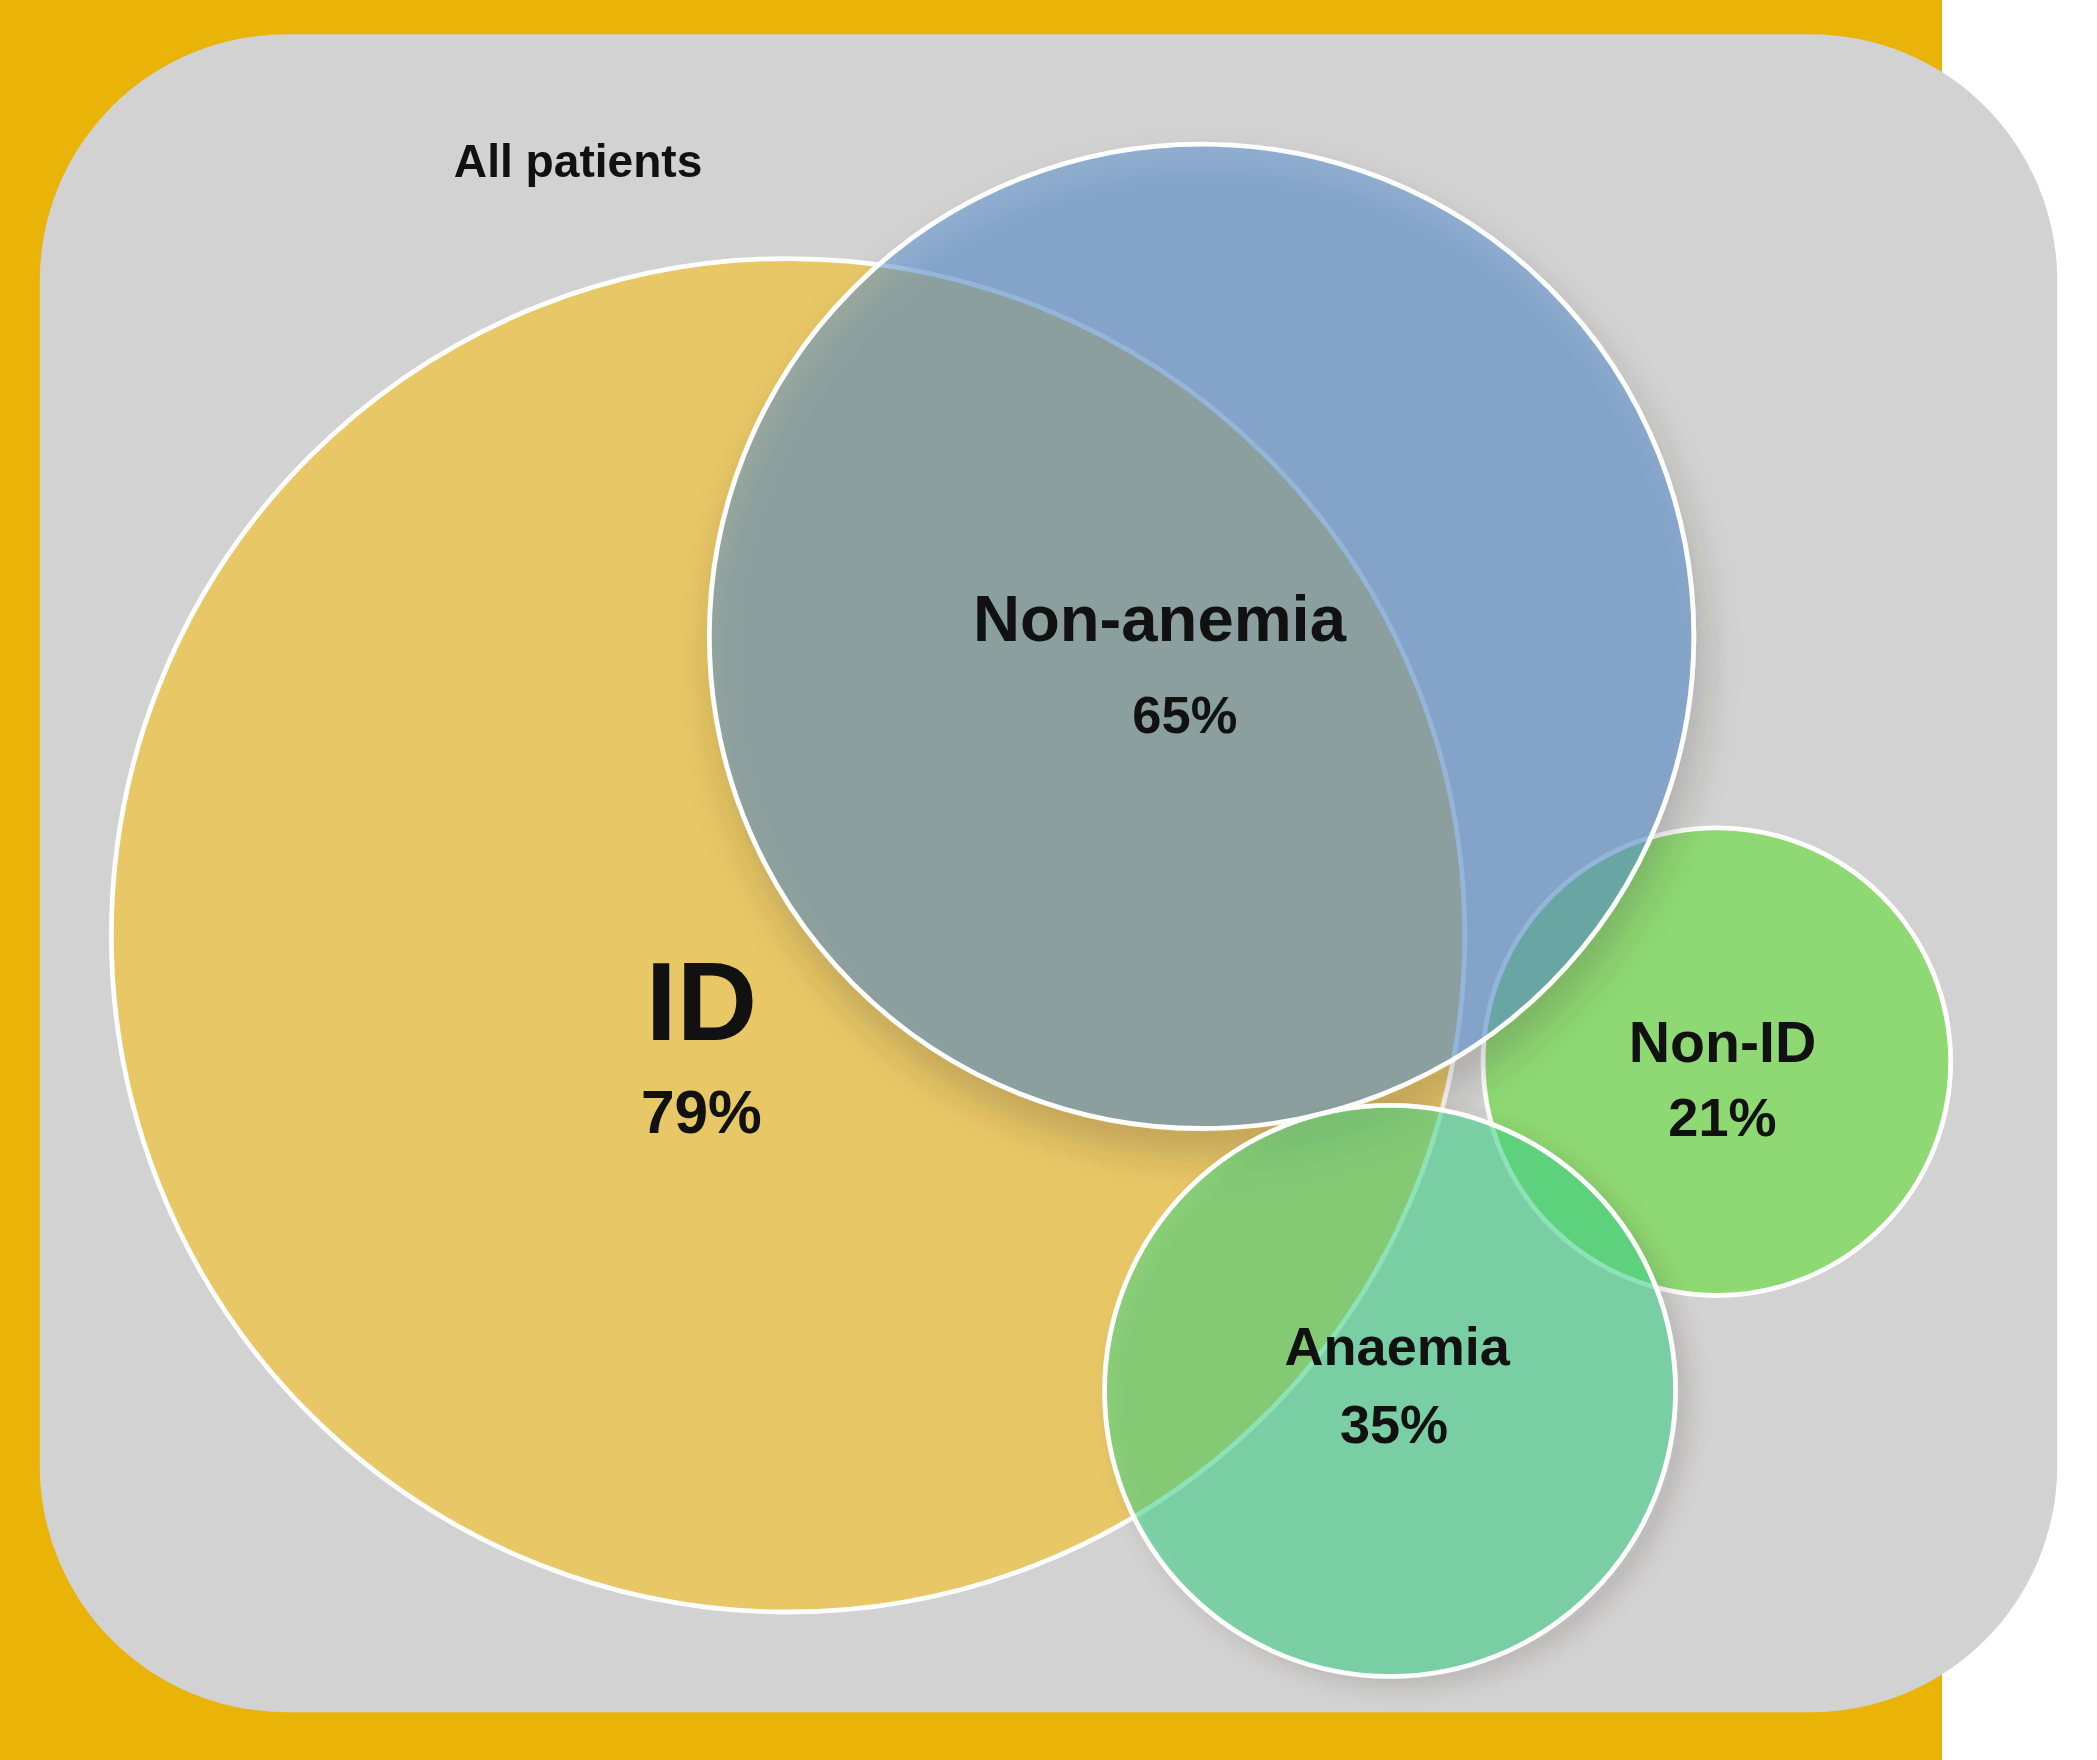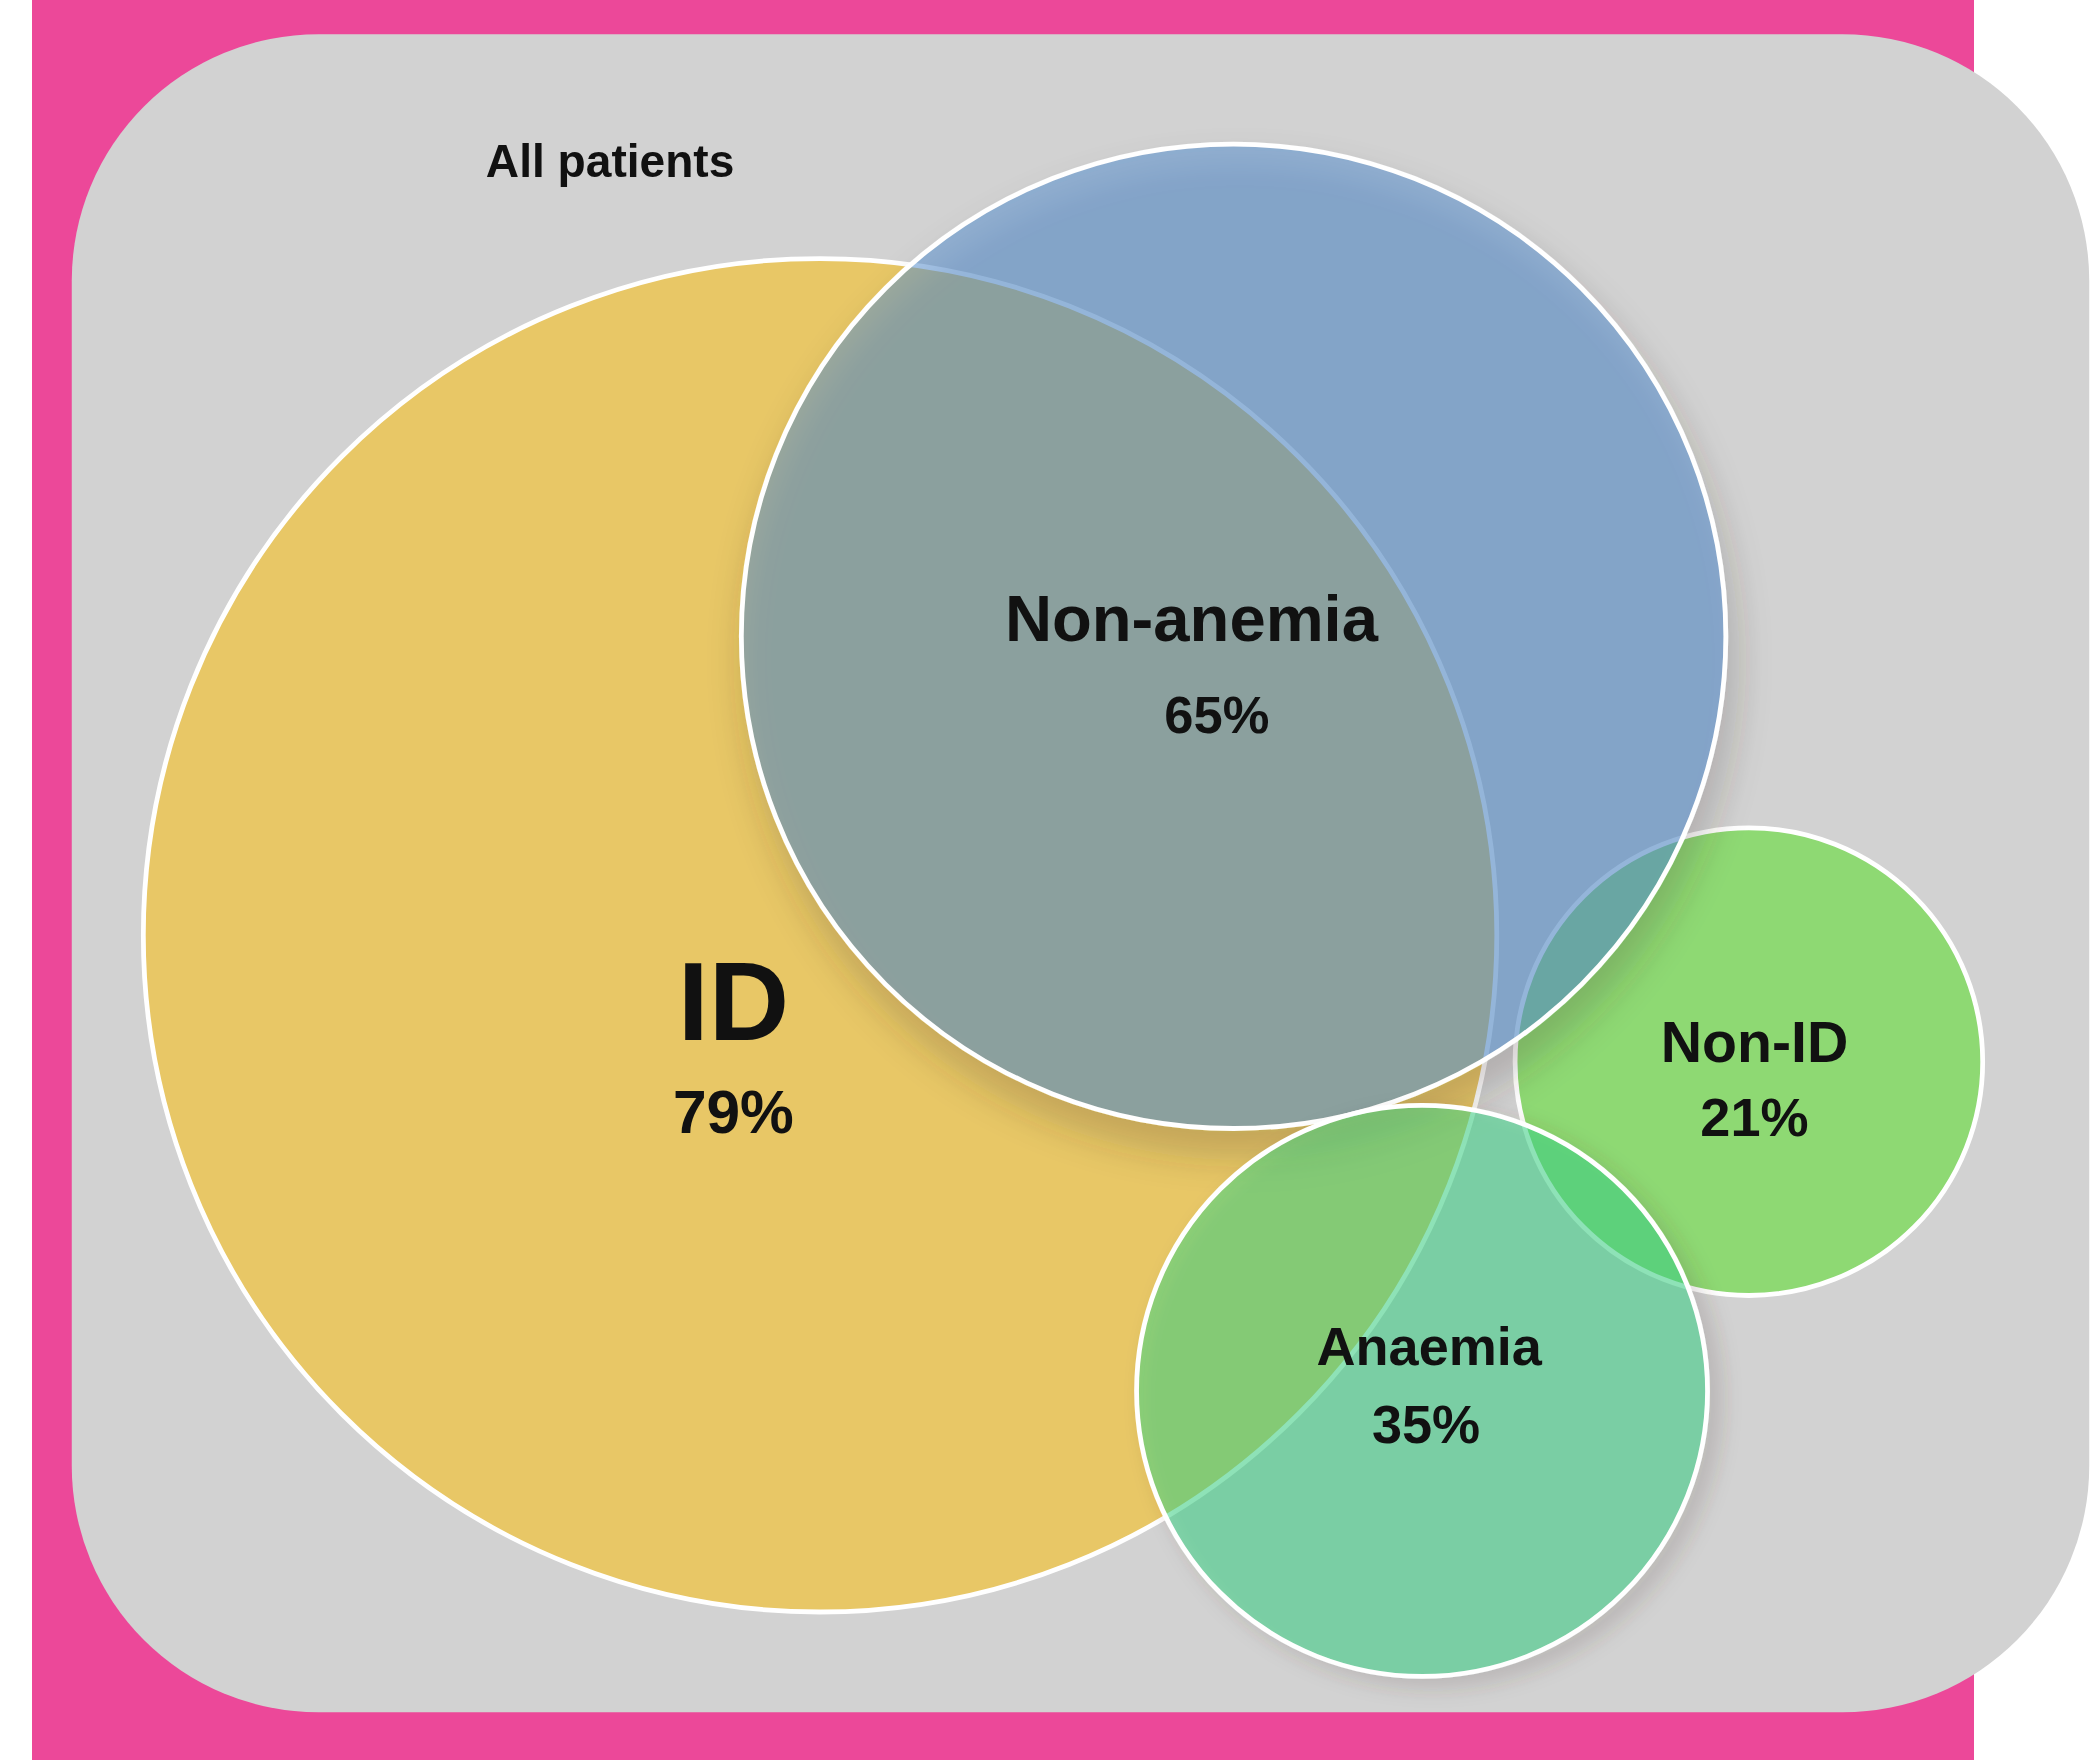--- a/index.html
+++ b/index.html
@@ -5,22 +5,21 @@
   html, body {
     margin: 0;
     padding: 0;
     background: #ffffff;
     font-family: "Liberation Sans", sans-serif;
   }
   .figure-wrap {
     width: 1942px;
     height: 1760px;
     position: relative;
-    background: #ec4899;
-    margin-left: 32px;
+    background: #eab308;
   }
   svg { display: block; }
   .lbl {
     font-family: "Liberation Sans", sans-serif;
     font-weight: 700;
     text-anchor: middle;
   }
   .lbl-all-patients { font-size: 58px; }
   .lbl-set-nonanemia { font-size: 82px; }
   .lbl-pct-nonanemia { font-size: 66px; }

